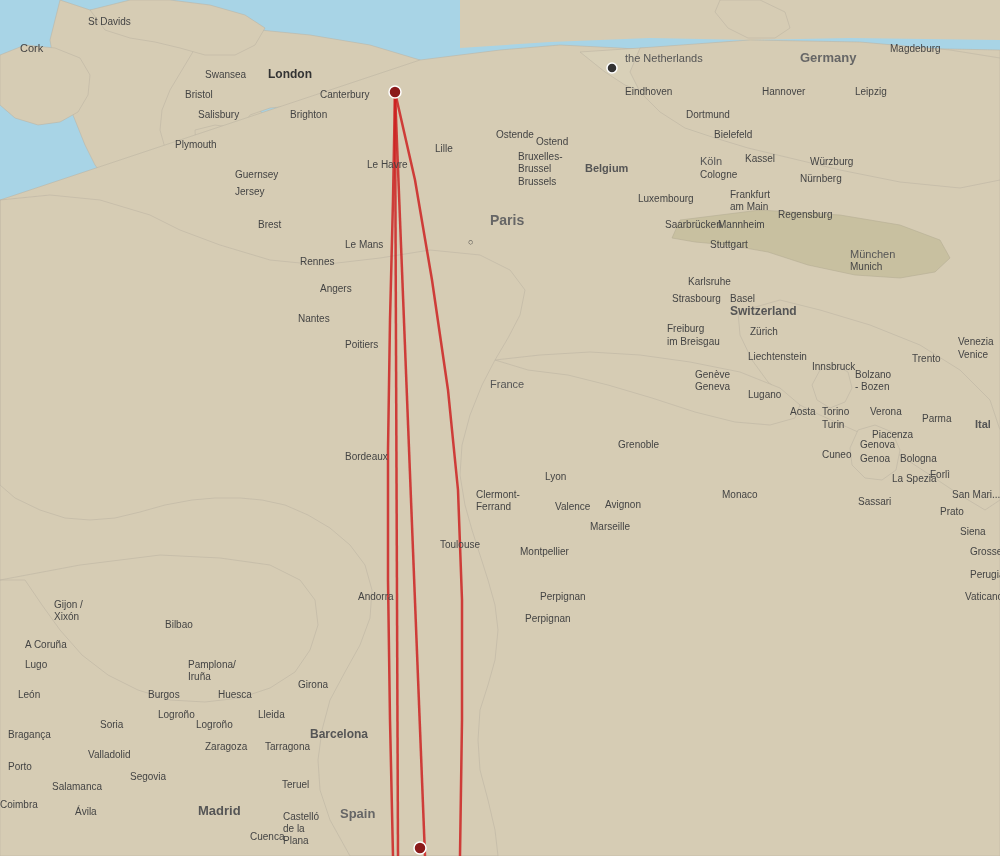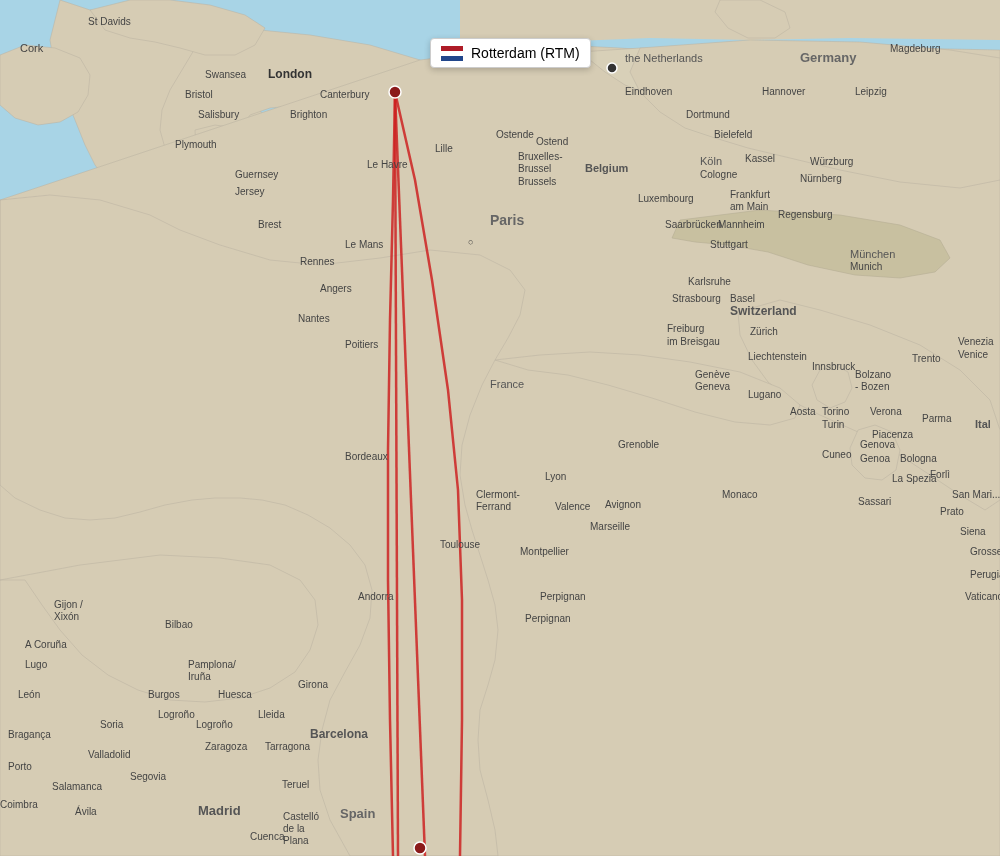--- a/index.html
+++ b/index.html
@@ -238,22 +238,13 @@
     <text x="540" y="600" font-size="10" fill="#444" font-family="Arial">Perpignan</text>
     <text x="525" y="622" font-size="10" fill="#444" font-family="Arial">Perpignan</text>
 
     <text x="618" y="448" font-size="10" fill="#444" font-family="Arial">Grenoble</text>
     <text x="605" y="508" font-size="10" fill="#444" font-family="Arial">Avignon</text>
 
     <text x="858" y="505" font-size="10" fill="#444" font-family="Arial">Sassari</text>
 
   </svg>
 
-  <div class="tooltip">
-
-    <svg class="flag" viewBox="0 0 22 15">
-      <rect width="22" height="5" fill="#AE1C28"></rect>
-      <rect y="5" width="22" height="5" fill="#FFFFFF"></rect>
-      <rect y="10" width="22" height="5" fill="#21468B"></rect>
-    </svg>
-    <span>Rotterdam (RTM)</span>
-  </div>
 </div>
 
 </body></html>

